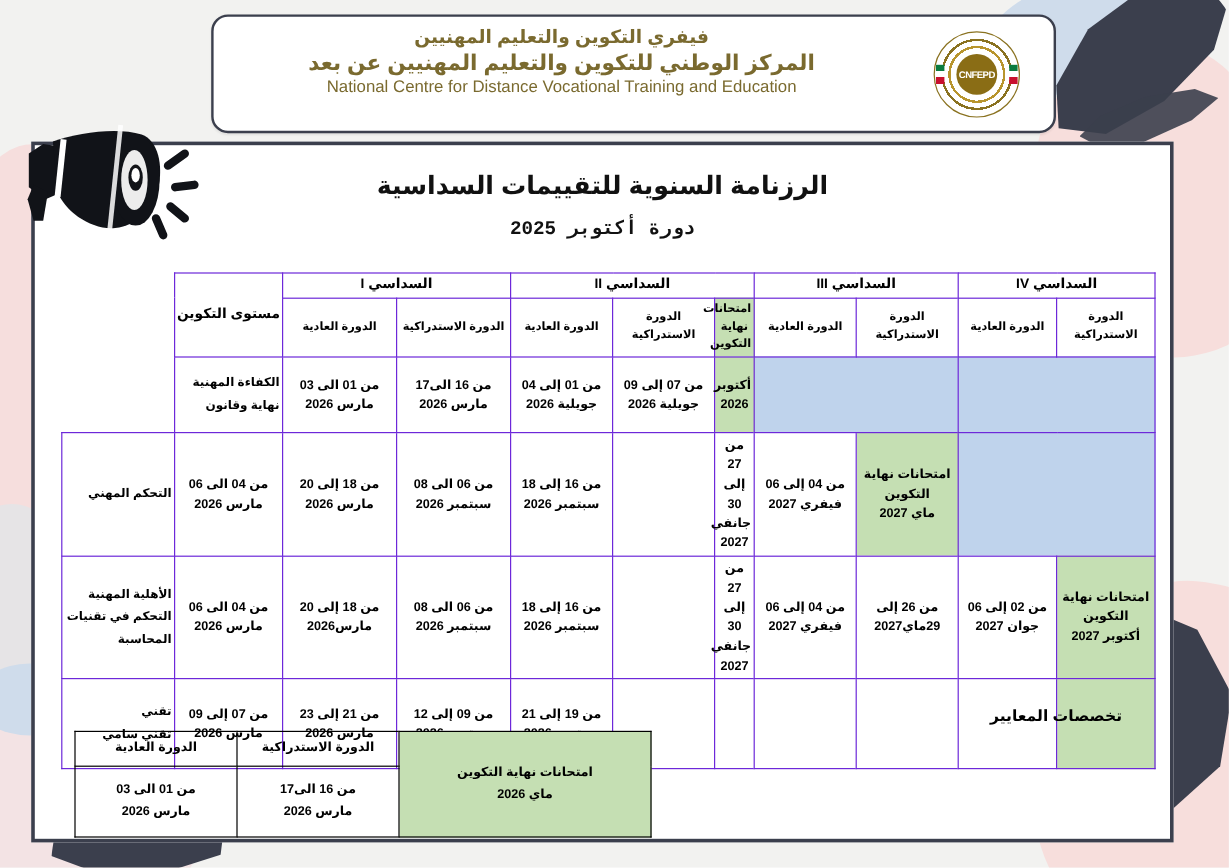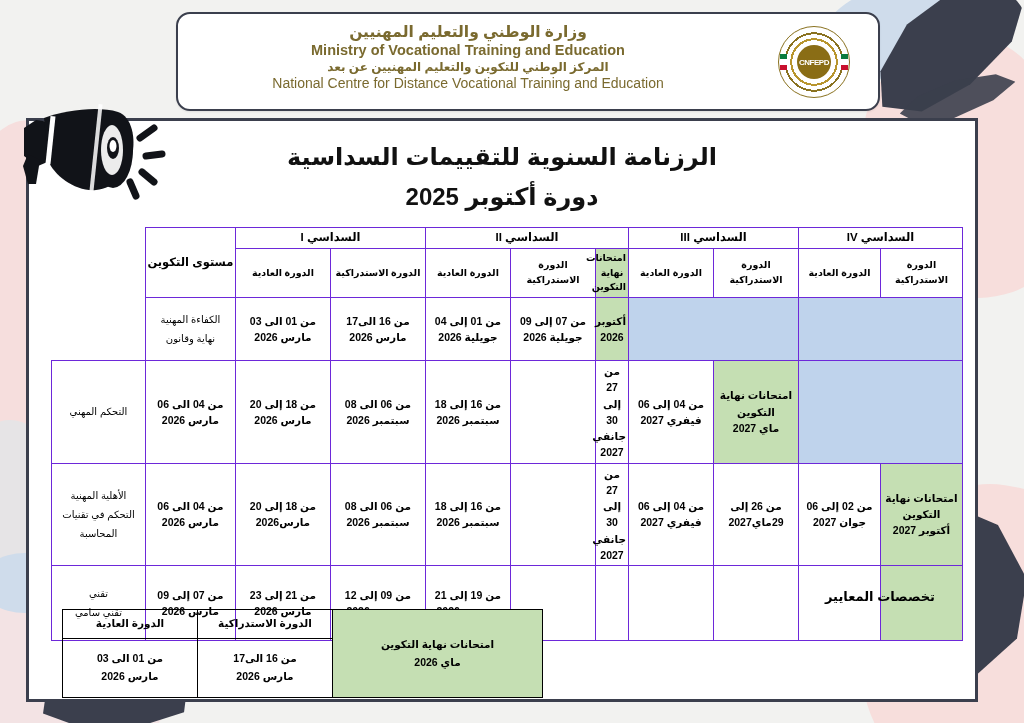--- a/index.html
+++ b/index.html
@@ -76,21 +76,21 @@
     position:absolute;left:176px;top:12px;width:700px;height:95px;
     background:#ffffff;border:2px solid #3b3f4d;border-radius:14px;
     z-index:3;box-shadow:0 1px 2px rgba(0,0,0,.08);
   }
   .header-text{
     position:absolute;left:0;right:120px;top:8px;text-align:center;
     color:#7a6a2f;line-height:1.25;
   }
   .h-ar1{font-size:15.5px;font-weight:bold;letter-spacing:.3px;}
   .h-en1{font-size:14.5px;font-weight:bold;direction:ltr;}
-  .h-ar2{font-size:12px;font-weight:bold;}
+  .h-ar2{font-size:18px;font-weight:bold;}
   .h-en2{font-size:14px;font-weight:normal;direction:ltr;}
 
   
   .logo{
     position:absolute;right:28px;top:12px;width:70px;height:70px;border-radius:50%;
     background:radial-gradient(circle at 50% 50%,#ffffff 0 44%,#b8952d 44% 48%,#ffffff 48% 56%,#8a7220 56% 60%,#ffffff 60% 72%,#9a8026 72% 76%,#ffffff 76% 100%);
     border:1px solid #8a7220;
   }
   .logo-core{
     position:absolute;left:50%;top:50%;transform:translate(-50%,-50%);
@@ -111,38 +111,38 @@
     position:absolute;left:26px;top:118px;width:946px;height:578px;
     background:#ffffff;border:3px solid #3b3f4d;z-index:2;
   }
   .sheet-inner{position:absolute;inset:6px;background:#fff;}
 
   
   .megaphone{position:absolute;left:6px;top:98px;width:165px;height:110px;z-index:6;}
 
   
   .title-wrap{position:absolute;left:0;right:0;top:16px;text-align:center;}
-  .title1{font-size:24px;font-weight:bold;color:#111;letter-spacing:.5px;}
-  .title2{font-size:24px;font-weight:bold;color:#111;margin-top:12px;}
+  .title1{font-size:21px;font-weight:bold;color:#111;letter-spacing:.5px;}
+  .title2{font-size:16px;font-weight:bold;color:#111;margin-top:12px;font-family:Liberation Mono, monospace;}
 
   
   table{border-collapse:collapse;}
   .main-table{
     position:absolute;left:16px;top:100px;width:912px;
     table-layout:fixed;
   }
   .main-table td,.main-table th{
     border:1px solid #6d28d9;
     text-align:center;vertical-align:middle;
     font-size:10.5px;color:#000;padding:2px 2px;
     line-height:1.55;font-weight:bold;
   }
   .main-table th.sem{font-size:11.5px;font-weight:bold;height:16px;padding:1px;}
   .main-table th.sub{font-size:9.5px;font-weight:bold;height:38px;}
-  .main-table td.lvl{font-size:10px;font-weight:normal;line-height:1.9;}
+  .main-table td.lvl{font-size:10px;font-weight:bold;line-height:1.9;text-align:right;}
   .blue{background:#bfd3ec;}
   .green{background:#c5dfb3;}
   .green-sub{background:#c5dfb3;font-size:8.5px;line-height:1.3;}
   .cell{height:58px;}
   .cell-tall{height:70px;}
   .num{direction:ltr;unicode-bidi:embed;}
 
   
   .legend-title{
     position:absolute;right:34px;top:462px;font-size:13px;font-weight:bold;
@@ -170,22 +170,21 @@
   <div class="blob brush-br"></div>
   <div class="blob blob-pink-l"></div>
   <div class="blob blob-grey-l"></div>
   <div class="blob blob-pink-bl"></div>
   <div class="blob blob-blue-bl"></div>
   <div class="blob brush-bl"></div>
 </div>
 
 <div class="header-card">
   <div class="header-text">
-    <div class="h-ar1">وزارة الوطني والتعليم المهنيين</div>
-    <div class="h-en1">Ministry of Vocational Training and Education</div>
+    <div class="h-ar1">فيفري التكوين والتعليم المهنيين</div>
     <div class="h-ar2">المركز الوطني للتكوين والتعليم المهنيين عن بعد</div>
     <div class="h-en2">National Centre for Distance Vocational Training and Education</div>
   </div>
   <div class="logo">
     <div class="logo-flag"></div>
     <div class="logo-flag r"></div>
     <div class="logo-core">CNFEPD</div>
   </div>
 </div>
 

